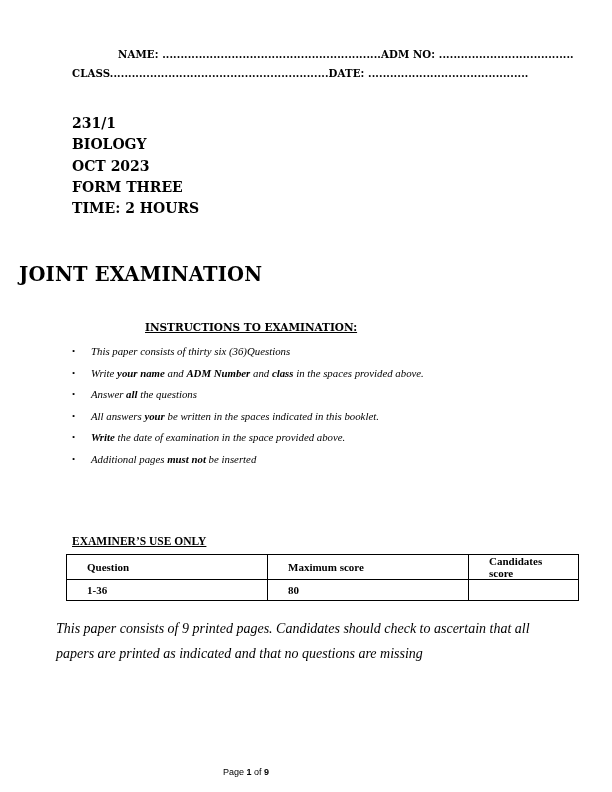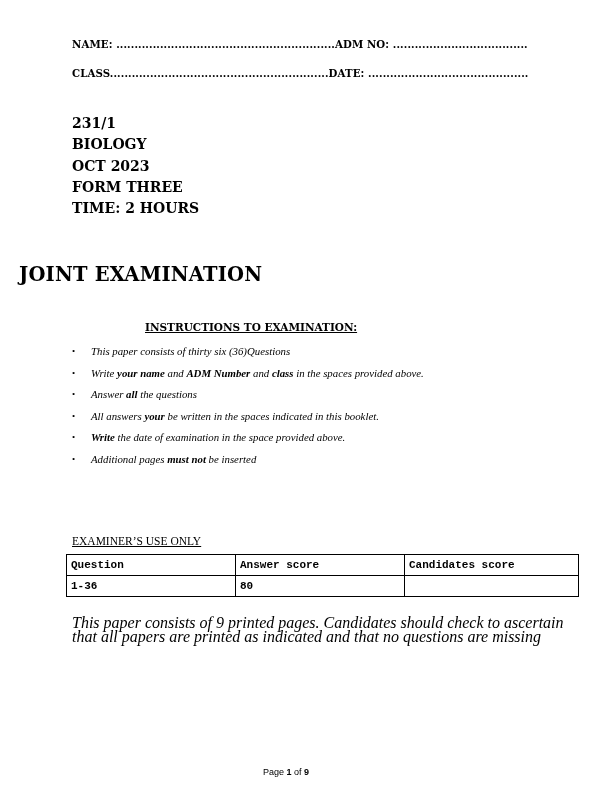--- a/index.html
+++ b/index.html
@@ -6,30 +6,30 @@
     body { width:612px; height:792px; position:relative; overflow:hidden; color:#000; }
     .slab { font-family: "DejaVu Serif", serif; font-weight:bold; }
     .abs { position:absolute; }
     .hdr-line { left:72px; font-size:10.2px; white-space:nowrap; letter-spacing:0.1px; }
     .meta { left:72px; font-size:14px; line-height:21.3px; top:113px; }
     .title { top:263px; left:0; width:612px; text-align:left; font-size:19.5px; letter-spacing:0.2px;padding-left:19px; }
     .instr-head { top:321px; left:145px; font-size:10.5px; text-decoration:underline; }
     ul.instr { position:absolute; top:341px; left:72px; margin:0; padding:0; list-style:none; }
     ul.instr li { font-family:"Liberation Serif", serif; font-style:italic; font-size:10.8px; line-height:21.5px; height:21.5px; white-space:nowrap; position:relative; padding-left:19px; }
     ul.instr li .bullet { position:absolute; left:0; top:0; font-style:normal; font-size:9px; }
-    .examiner { top:535px; left:72px; font-size:11.5px; text-decoration:underline; font-family:"Liberation Serif", serif; font-weight:normal; }
+    .examiner { top:535px; left:72px; font-size:11.5px; text-decoration:underline; font-family:"Liberation Serif", serif; font-weight:bold; }
     table.scores { position:absolute; top:554px; left:66px; width:513px; border-collapse:collapse; font-family:"Liberation Serif", serif; font-weight:bold; font-size:11px; }
-    table.scores td { border:1px solid #000; height:20px; padding:0 4px; vertical-align:middle;font-family:Liberation Mono, monospace; }
-    .footnote { top:616px; left:72px; width:510px; font-family:"Liberation Serif", serif; font-style:italic; font-size:16px; line-height:14px; }
-    .pageno { top:767px; left:0; width:492px; text-align:center; font-family:"Liberation Sans", sans-serif; font-size:9px;padding-left:40px; }
+    table.scores td { border:1px solid #000; height:20px; padding:0 20px; vertical-align:middle; }
+    .footnote { top:616px; left:56px; width:510px; font-family:"Liberation Serif", serif; font-style:italic; font-size:14px; line-height:25px; }
+    .pageno { top:767px; left:0; width:492px; text-align:center; font-family:"Liberation Sans", sans-serif; font-size:9px; }
   </style>
 </head>
 <body>
 
-<div class="abs hdr-line slab" style="top:38px;">NAME: ............................................................ADM NO: .....................................</div>
+<div class="abs hdr-line slab" style="top:48px;margin-left:46px;">NAME: ............................................................ADM NO: .....................................</div>
 <div class="abs hdr-line slab" style="top:67px;">CLASS............................................................DATE: ............................................</div>
 
 <div class="abs meta slab">
   <div>231/1</div>
   <div>BIOLOGY</div>
   <div>OCT 2023</div>
   <div>FORM THREE</div>
   <div>TIME: 2 HOURS</div>
 </div>
 
@@ -45,21 +45,21 @@
   <li><span class="bullet">•</span><b>Write</b><span> the date of examination in the space provided above.</span></li>
   <li><span class="bullet">•</span><span>Additional pages </span><b>must not</b><span> be inserted</span></li>
 </ul>
 
 <div class="abs examiner">EXAMINER’S USE ONLY</div>
 
 <table class="scores">
   <tbody>
       <tr>
     <td style="width:160px">Question</td>
-    <td style="width:160px">Answer score</td>
+    <td style="width:160px">Maximum score</td>
     <td>Candidates score</td>
   </tr>
   <tr>
     <td>1-36</td>
     <td>80</td>
     <td></td>
   </tr>
 </tbody>
   </table>
 

